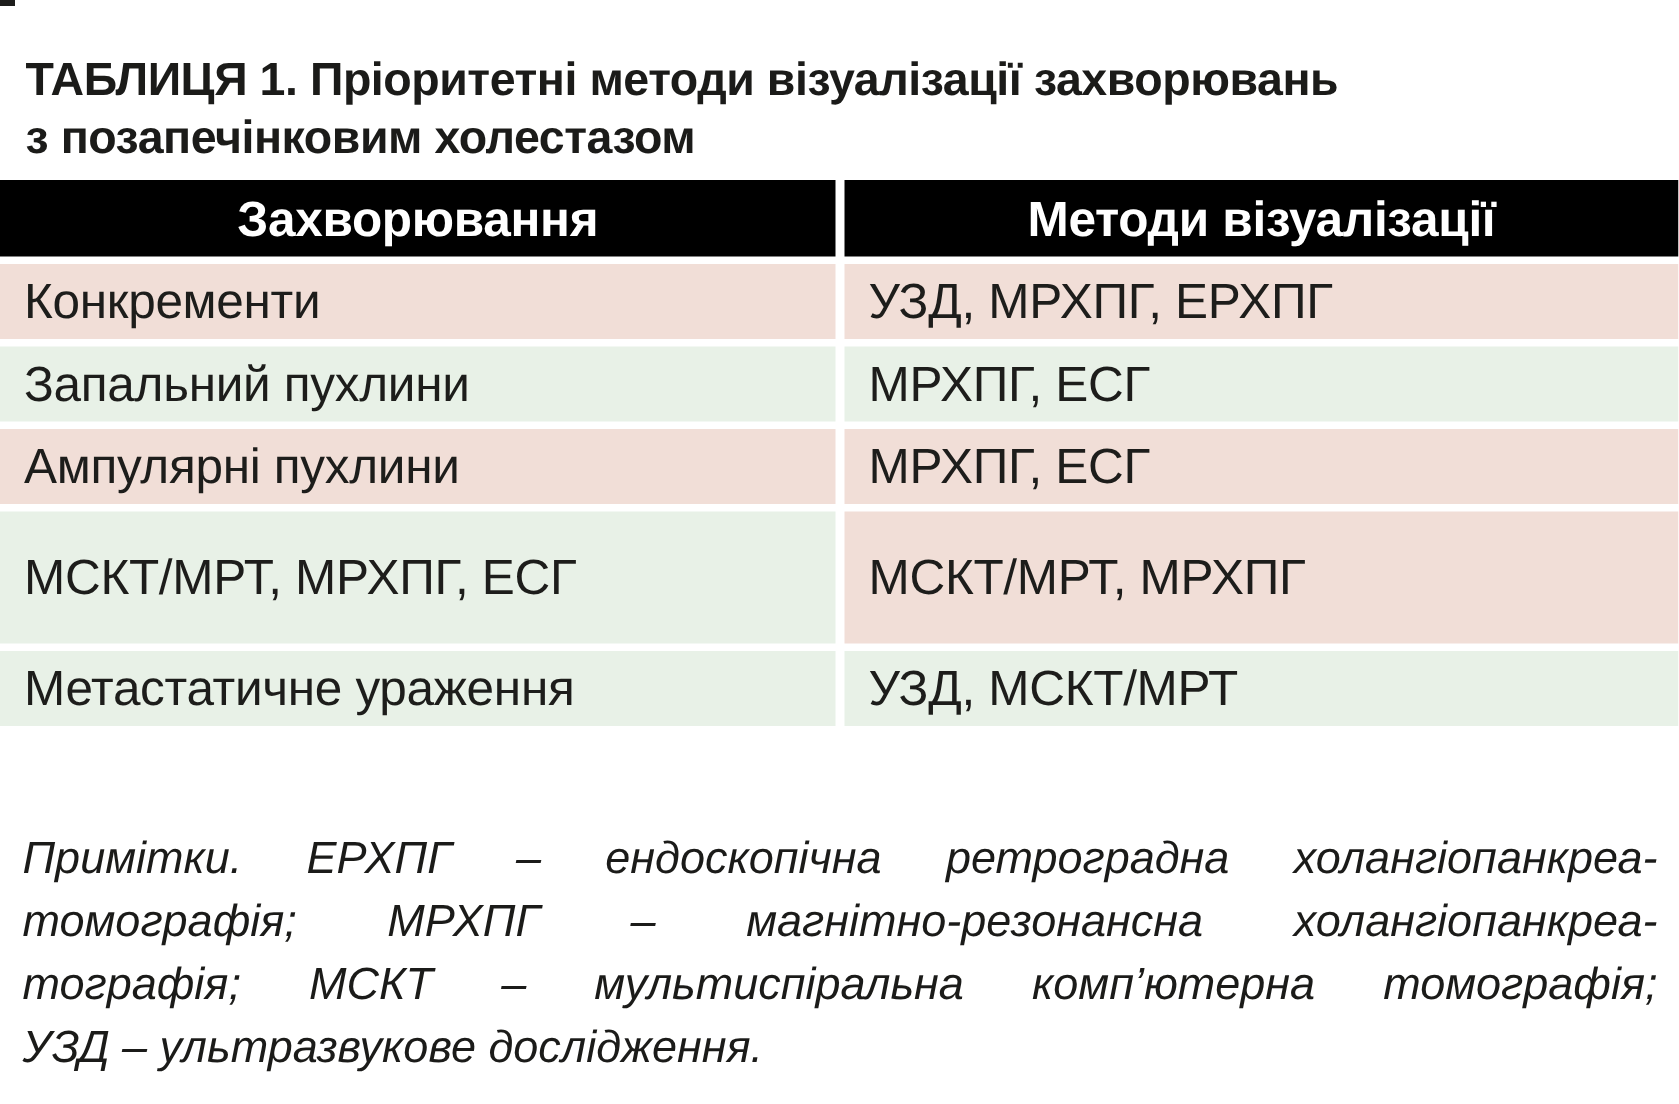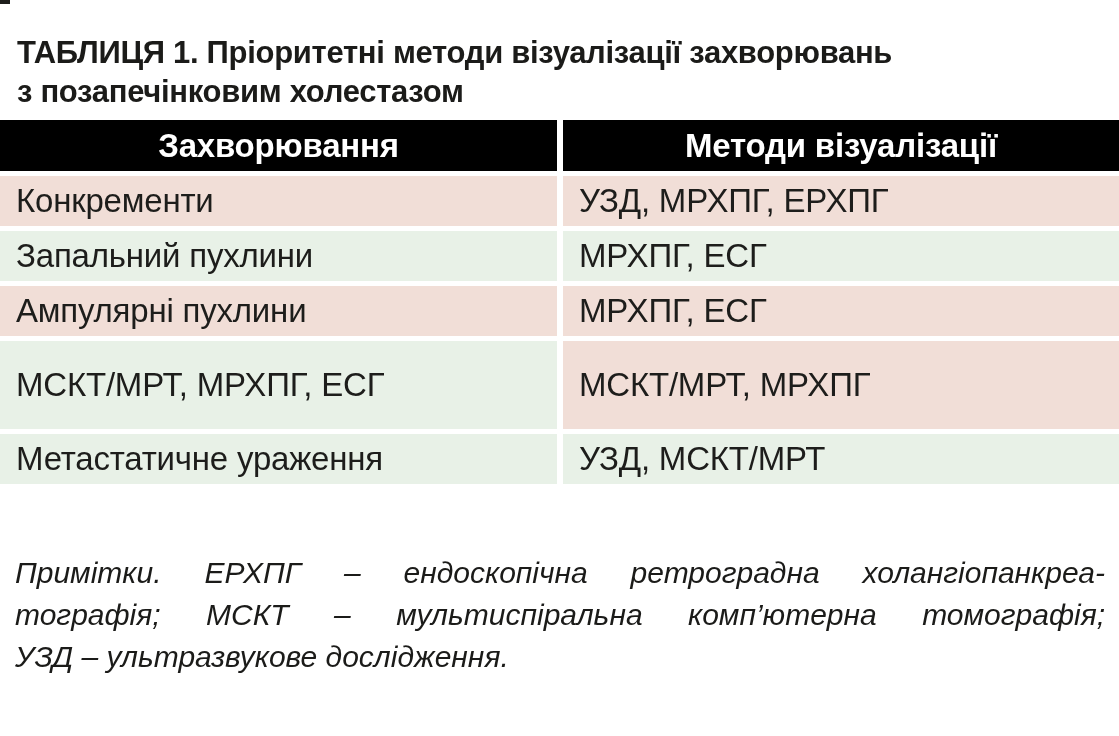--- a/index.html
+++ b/index.html
@@ -92,15 +92,16 @@
   <div class="cell grn">МСКТ/МРТ, МРХПГ, ЕСГ</div>
 
   <div class="cell pink">МСКТ/МРТ, МРХПГ</div>
 
   <div class="cell grn">Метастатичне ураження</div>
   <div class="cell grn">УЗД, МСКТ/МРТ</div>
 </div>
 
 <div class="notes">
   <div class="note-line">Примітки. ЕРХПГ – ендоскопічна ретроградна холангіопанкреа-</div>
+  <div class="note-line">томографія; МРХПГ – магнітно-резонансна холангіопанкреа-</div>
   <div class="note-line">тографія; МСКТ – мультиспіральна комп’ютерна томографія;</div>
   <div class="note-line last">УЗД – ультразвукове дослідження.</div>
 </div>
 
 </body></html>

